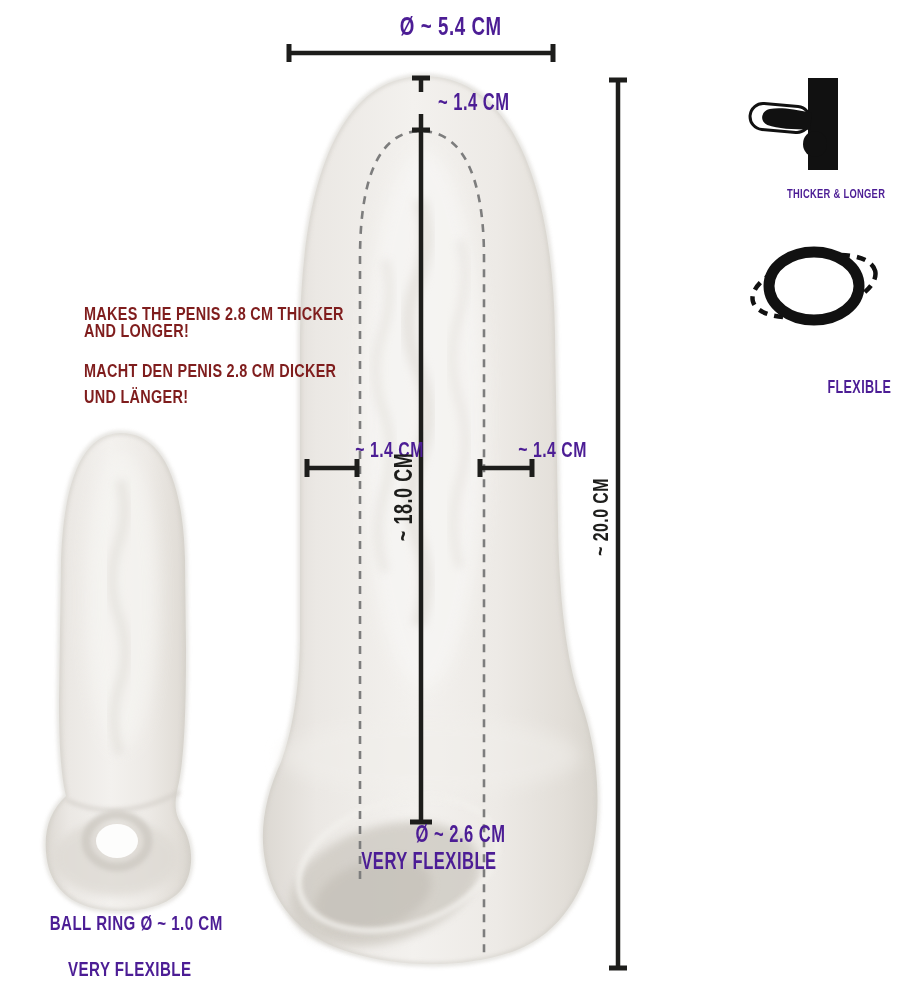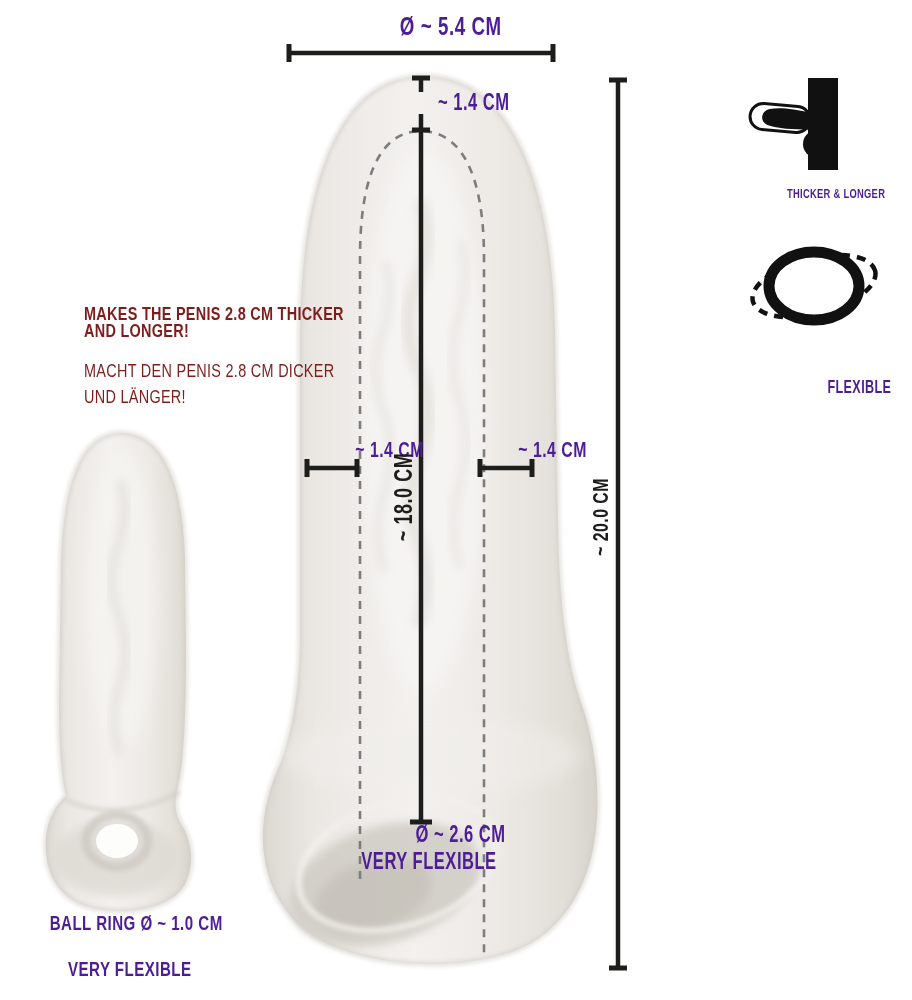--- a/index.html
+++ b/index.html
@@ -7,21 +7,21 @@
           font-family:"Liberation Sans",sans-serif;color:#1d1d1b;}
   .abs{position:absolute;left:0;top:0;}
   .lbl{position:absolute;font-weight:700;white-space:nowrap;text-align:right;color:#4c1d95;
        letter-spacing:.03em;line-height:1.1;}
   .cond{display:inline-block;transform:scaleX(0.72);transform-origin:50% 50%;}
   .cond-l{display:inline-block;transform:scaleX(0.76);transform-origin:0 50%;}
   .vlbl{position:absolute;font-weight:700;white-space:nowrap;color:#1d1d1b;letter-spacing:.03em;
         transform:translate(-50%,-50%) rotate(-90deg);}
   .desc-line{position:absolute;white-space:nowrap;color:#7f1d1d;letter-spacing:.02em;margin-top:12px;}
   .bold{font-weight:700;}
-  .reg{font-weight:400;}
+  .reg{font-weight:700;}
   .icon-wrap{position:absolute;}
 </style>
 </head>
 <body>
 
 <div class="canvas">
 
   <svg class="abs" width="912" height="1000" viewBox="0 0 912 1000" aria-hidden="true">
     <defs>
       <linearGradient id="bodyG" x1="0" y1="0" x2="1" y2="0">

